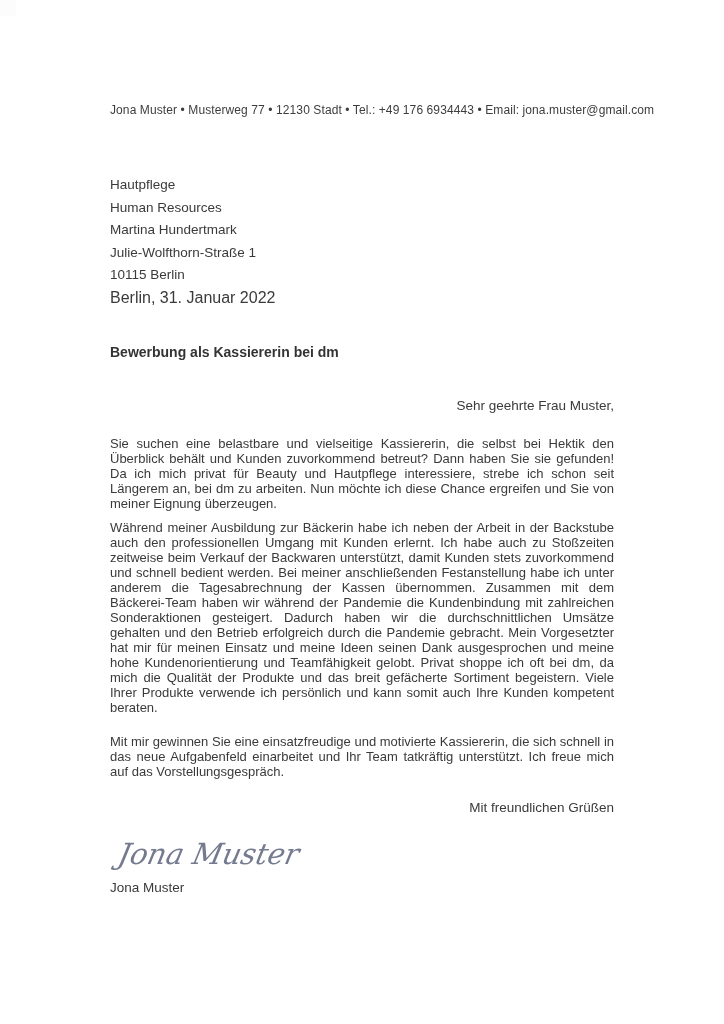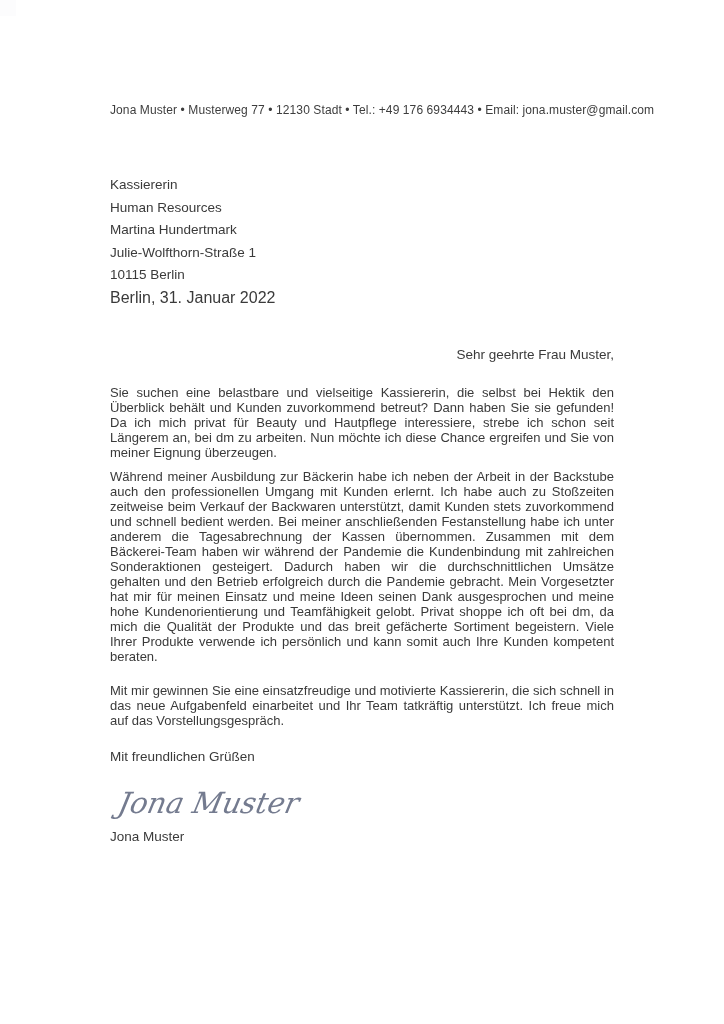--- a/index.html
+++ b/index.html
@@ -64,20 +64,21 @@
     line-height: 15px;
     text-align: justify;
     hyphens: none;
   }
   .para.p2 { margin-top: 9px; }
   .para.p3 { margin-top: 19px; }
   .closing {
     margin-top: 21px;
     font-size: 13.5px;
     line-height: 16px;
+    text-align: right;
   }
   .signature-wrap {
     margin-top: 14px;
     height: 48px;
   }
   .signature-wrap svg { display: block; }
   .signature-script {
     font-family: "DejaVu Serif", serif;
     font-style: italic;
     font-size: 29px;
@@ -92,29 +93,30 @@
 </head>
 <body>
 
 <div class="page">
 
   <div class="corner-artifact"></div>
 
   <div class="sender-line">Jona Muster • Musterweg 77 • 12130 Stadt • Tel.: +49 176 6934443 • Email: jona.muster@gmail.com</div>
 
   <div class="recipient">
-    <div class="recipient-line">Kassiererin</div>
+    <div class="recipient-line">Hautpflege</div>
     <div class="recipient-line">Human Resources</div>
     <div class="recipient-line">Martina Hundertmark</div>
     <div class="recipient-line">Julie-Wolfthorn-Straße 1</div>
     <div class="recipient-line">10115 Berlin</div>
   </div>
 
   <div class="date-line">Berlin, 31. Januar 2022</div>
 
+  <div class="subject">Bewerbung als Kassiererin bei dm</div>
 
   <div class="salutation">Sehr geehrte Frau Muster,</div>
 
   <p class="para p1">Sie suchen eine belastbare und vielseitige Kassiererin, die selbst bei Hektik den Überblick behält und Kunden zuvorkommend betreut? Dann haben Sie sie gefunden! Da ich mich privat für Beauty und Hautpflege interessiere, strebe ich schon seit Längerem an, bei dm zu arbeiten. Nun möchte ich diese Chance ergreifen und Sie von meiner Eignung überzeugen.</p>
 
   <p class="para p2">Während meiner Ausbildung zur Bäckerin habe ich neben der Arbeit in der Backstube auch den professionellen Umgang mit Kunden erlernt. Ich habe auch zu Stoßzeiten zeitweise beim Verkauf der Backwaren unterstützt, damit Kunden stets zuvorkommend und schnell bedient werden. Bei meiner anschließenden Festanstellung habe ich unter anderem die Tagesabrechnung der Kassen übernommen. Zusammen mit dem Bäckerei-Team haben wir während der Pandemie die Kundenbindung mit zahlreichen Sonderaktionen gesteigert. Dadurch haben wir die durchschnittlichen Umsätze gehalten und den Betrieb erfolgreich durch die Pandemie gebracht. Mein Vorgesetzter hat mir für meinen Einsatz und meine Ideen seinen Dank ausgesprochen und meine hohe Kundenorientierung und Teamfähigkeit gelobt. Privat shoppe ich oft bei dm, da mich die Qualität der Produkte und das breit gefächerte Sortiment begeistern. Viele Ihrer Produkte verwende ich persönlich und kann somit auch Ihre Kunden kompetent beraten.</p>
 
   <p class="para p3">Mit mir gewinnen Sie eine einsatzfreudige und motivierte Kassiererin, die sich schnell in das neue Aufgabenfeld einarbeitet und Ihr Team tatkräftig unterstützt. Ich freue mich auf das Vorstellungsgespräch.</p>
 
   <div class="closing">Mit freundlichen Grüßen</div>

